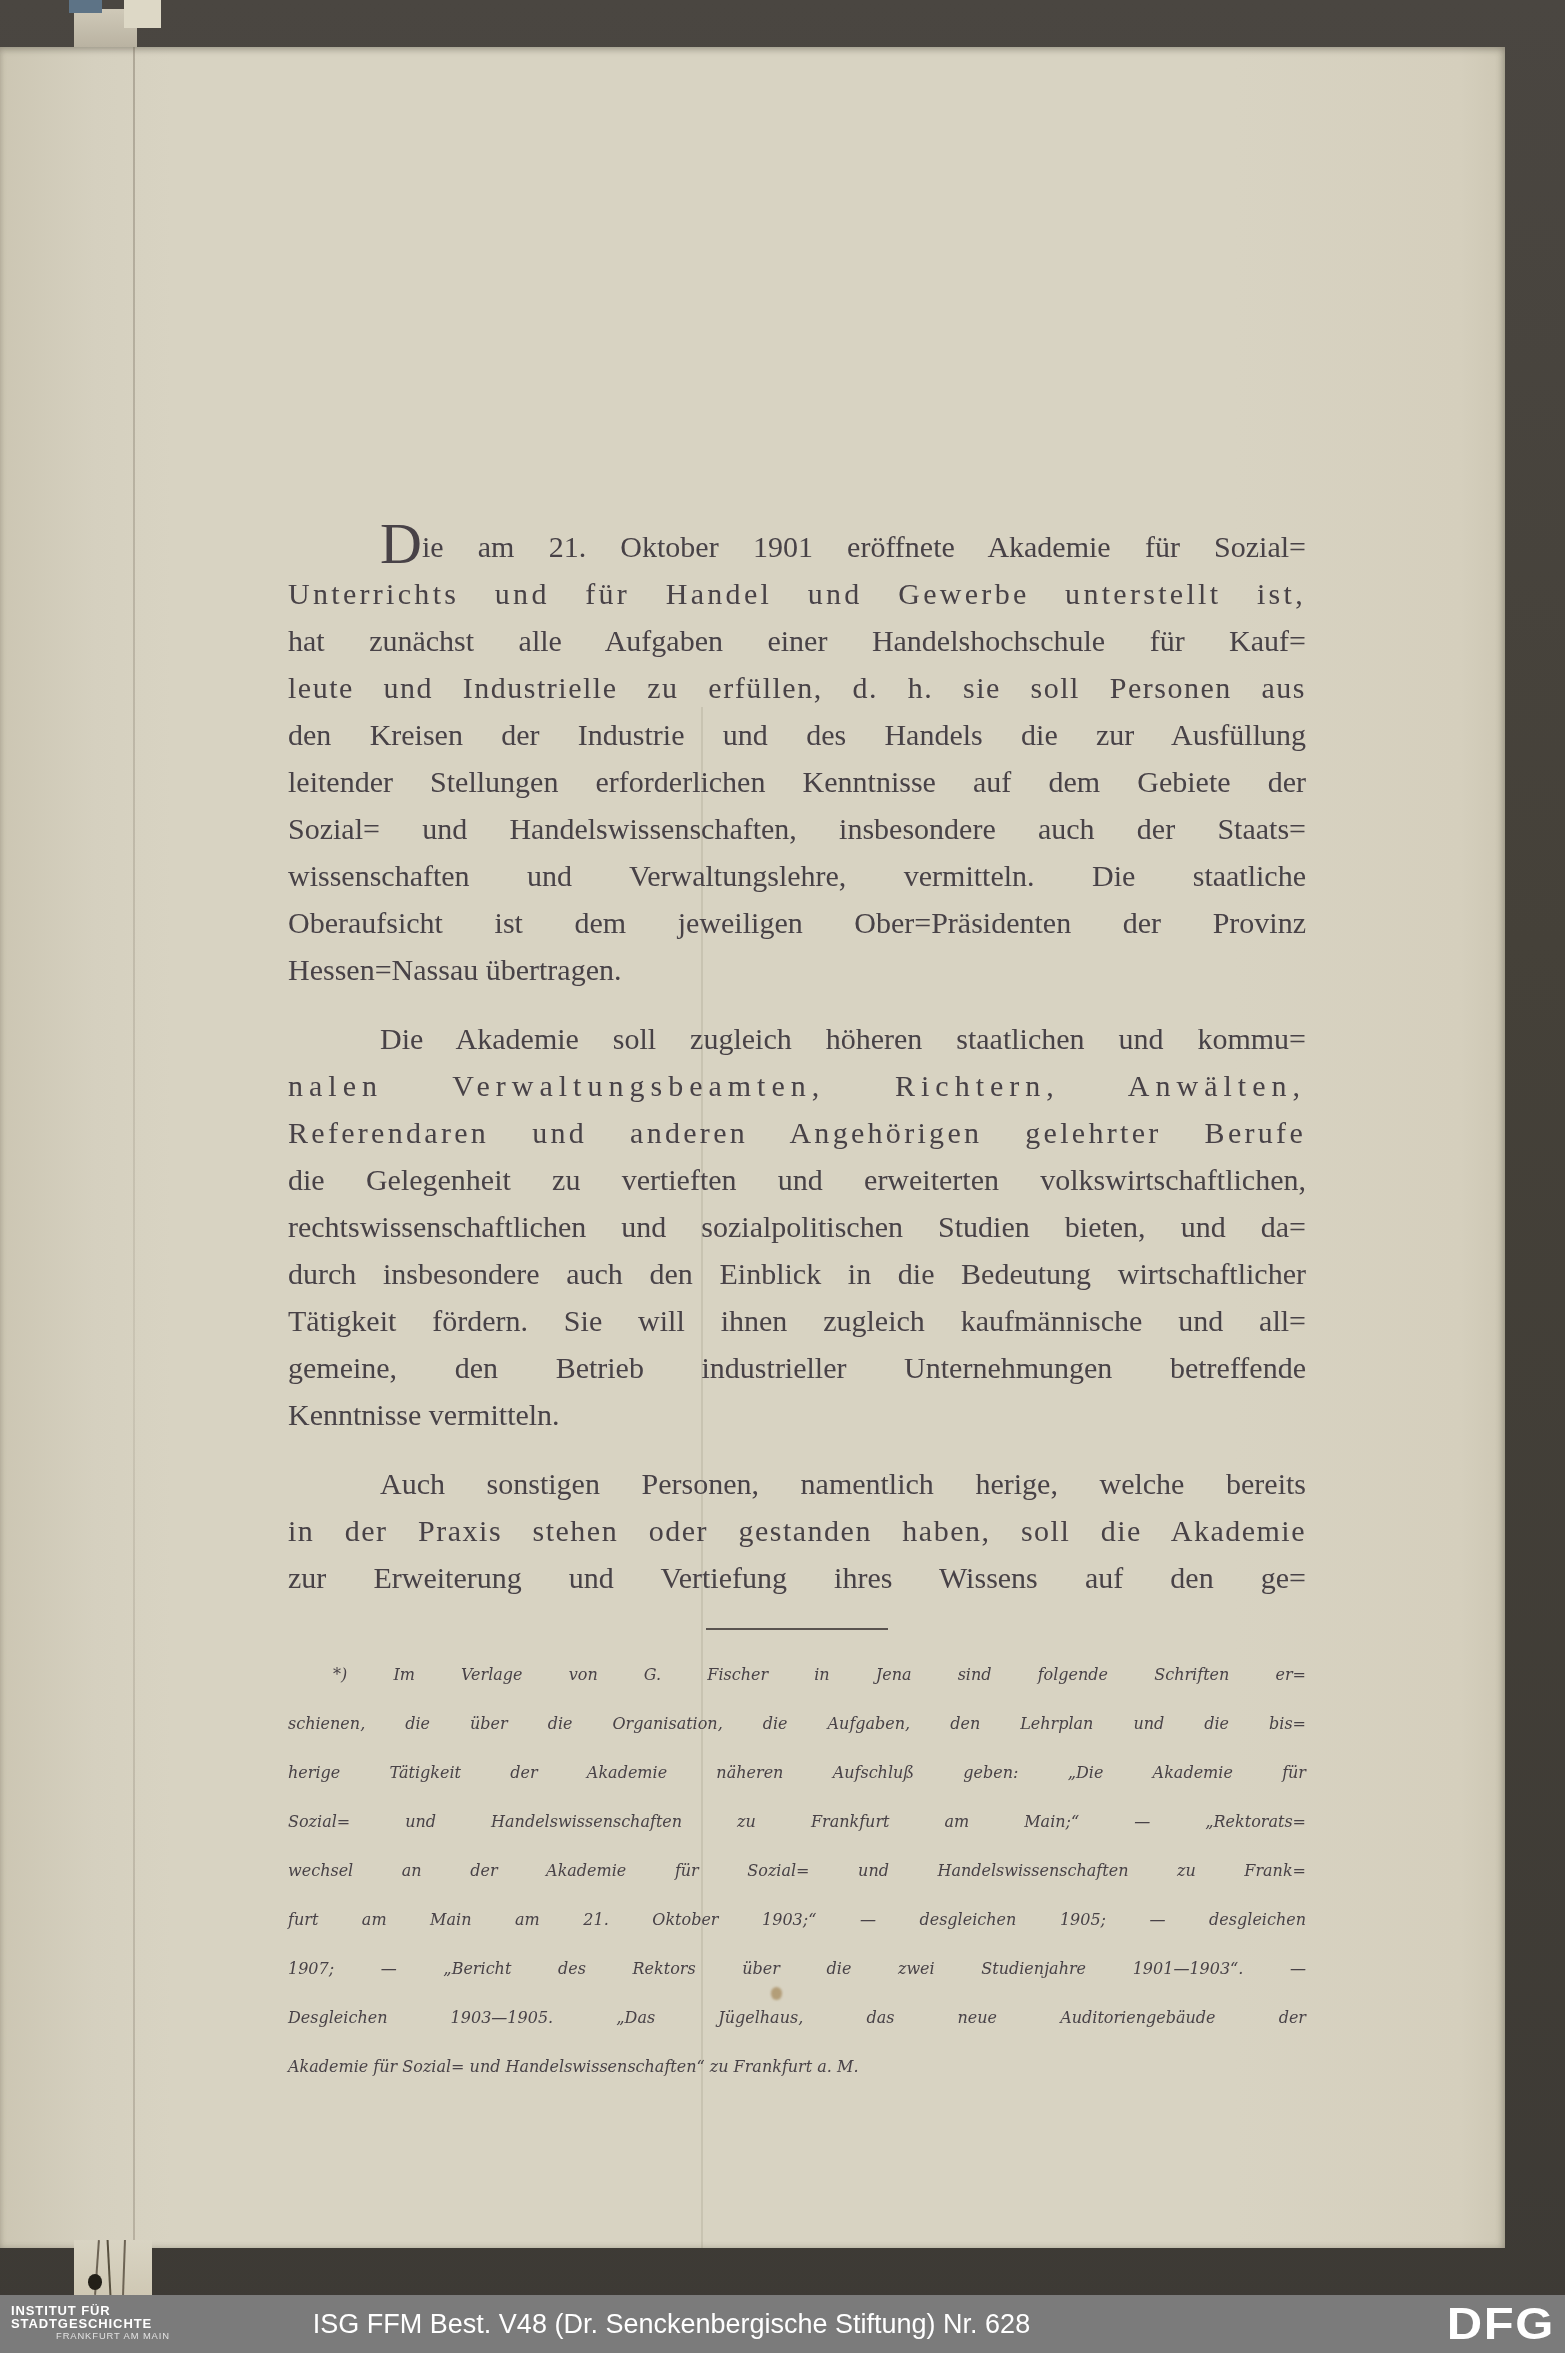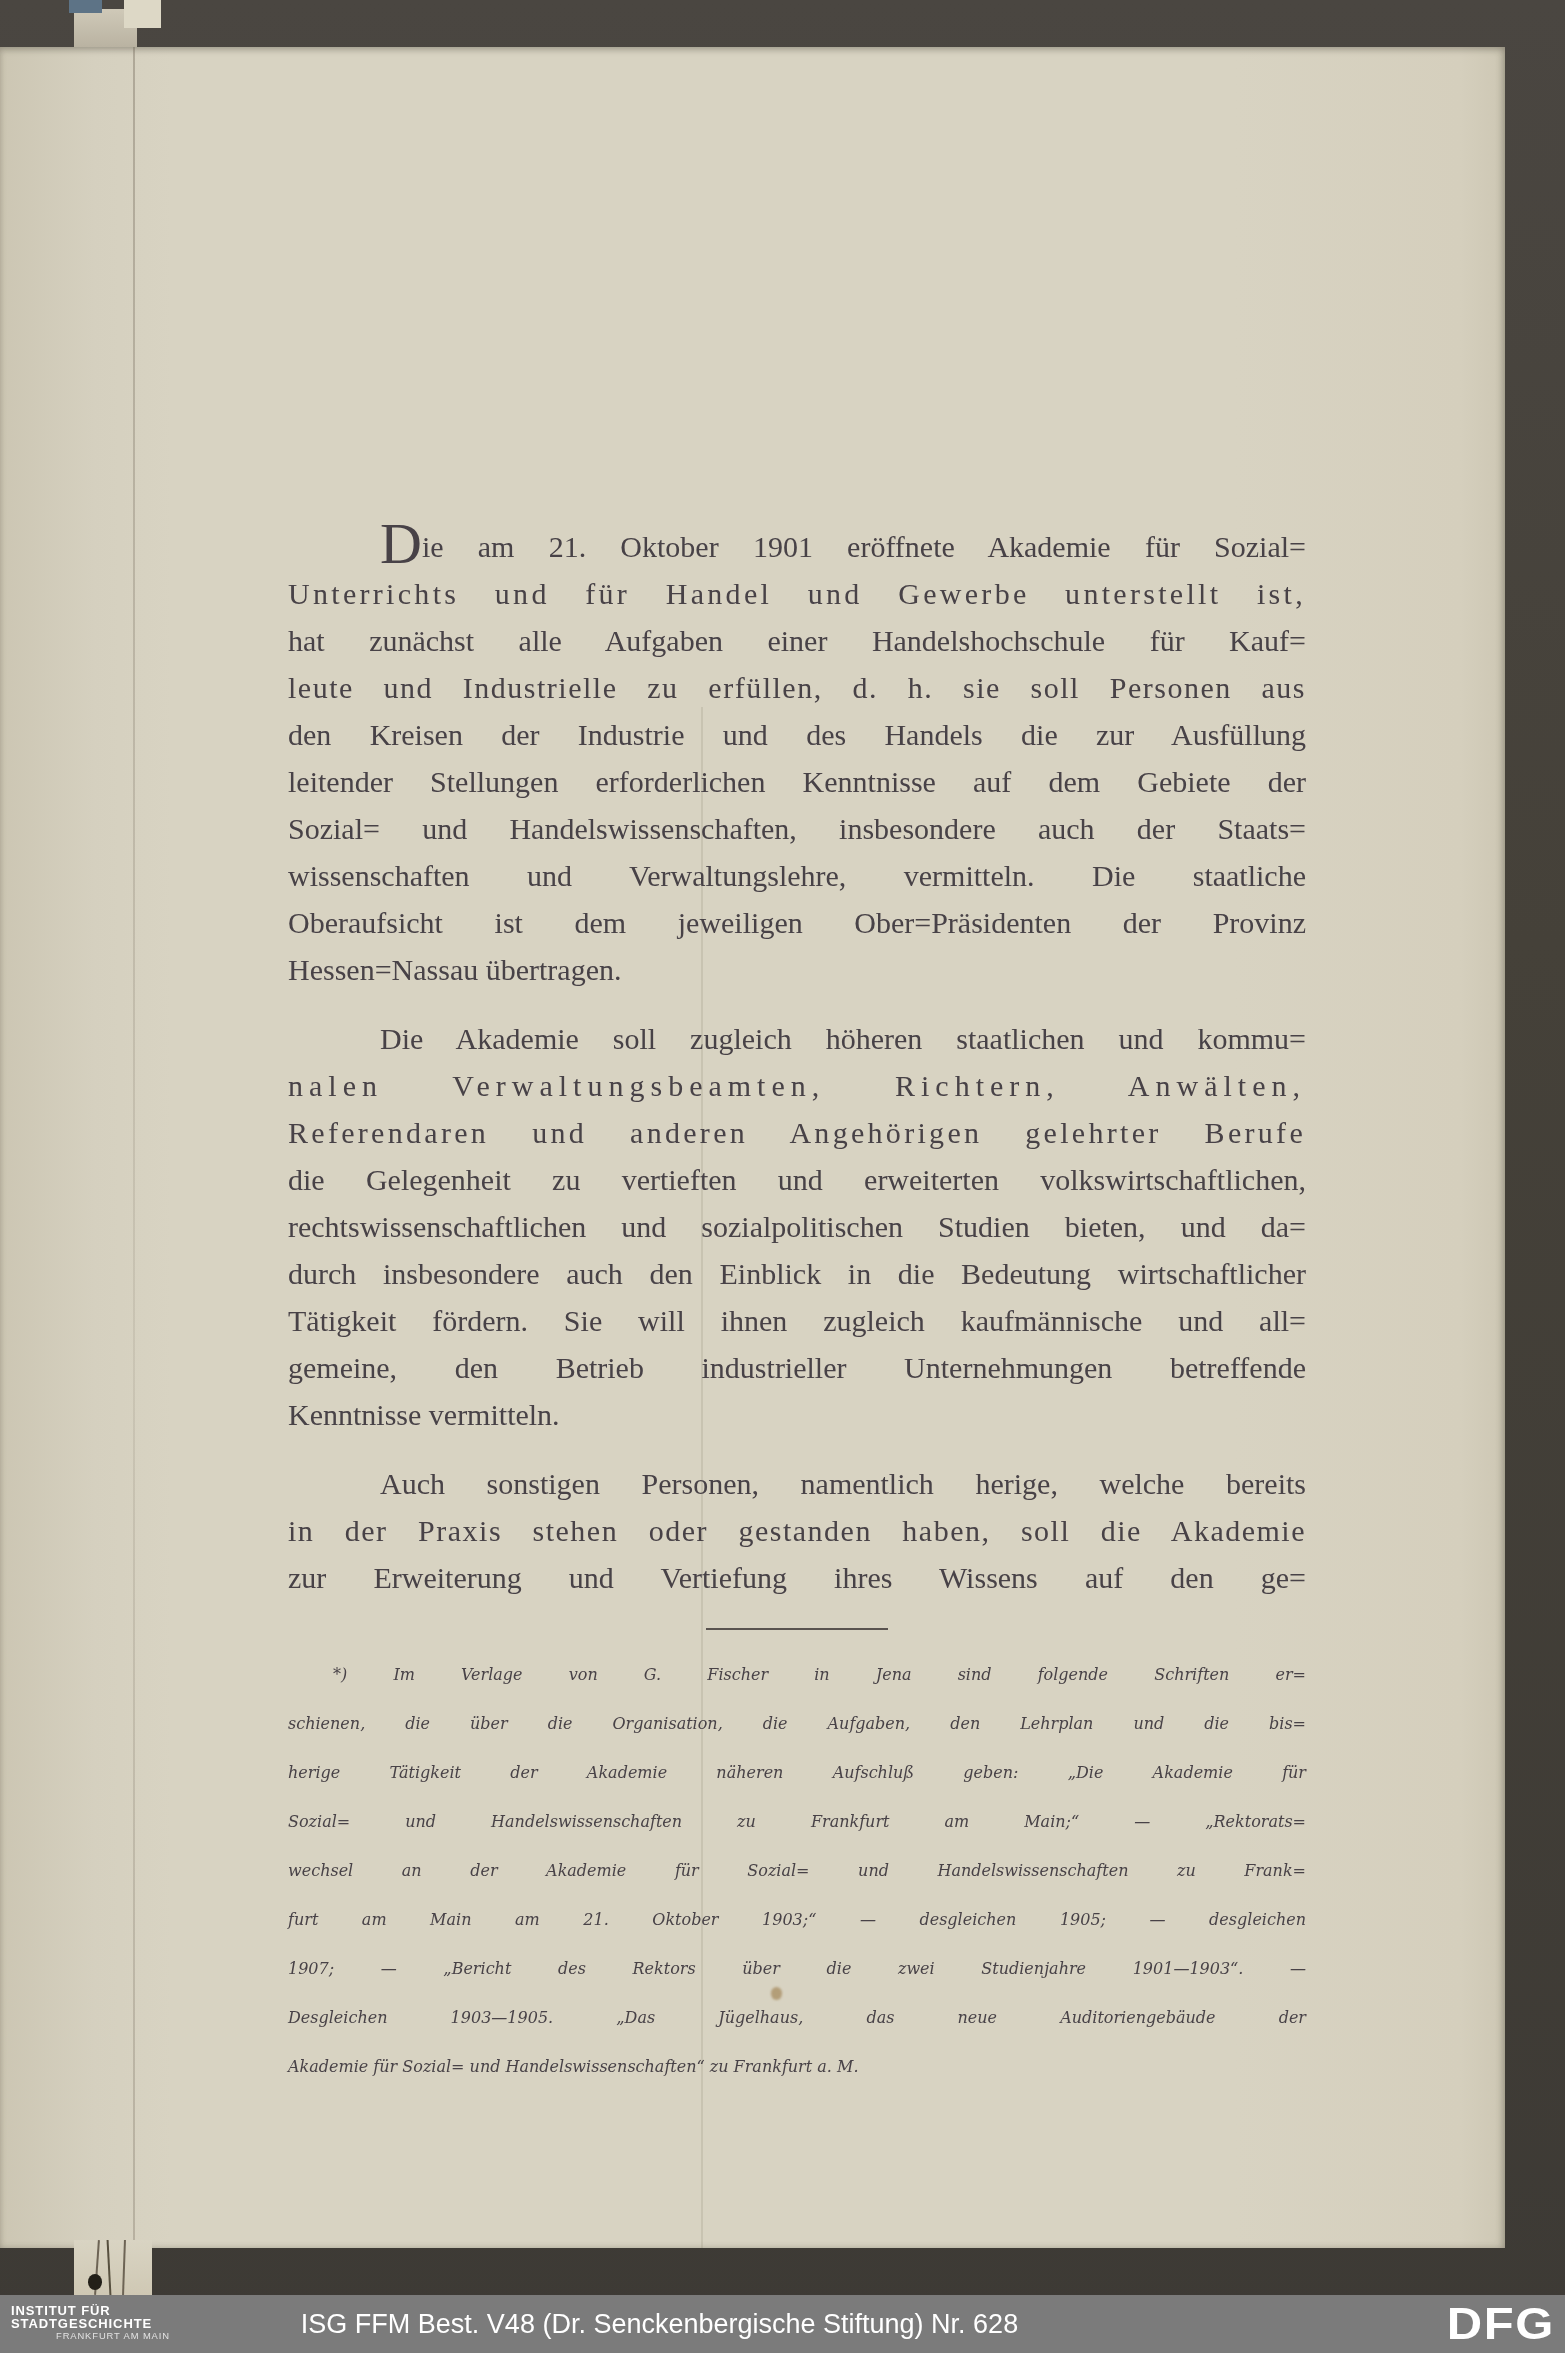--- a/index.html
+++ b/index.html
@@ -51,21 +51,21 @@
   .thread.t2{left:34px;transform:rotate(-3deg);background:#57503f;}
   .thread.t3{left:49px;transform:rotate(2deg);}
   .blot{position:absolute;left:14px;top:34px;width:14px;height:15.7px;border-radius:50%;background:#232019;}
 
   
   .footer-bar{position:absolute;left:0;bottom:0;width:1566px;height:59px;background:#7b7b7b;
               font-family:"Liberation Sans", sans-serif;color:#fff;}
   .institute{position:absolute;left:11px;top:8.6px;}
   .inst-l1,.inst-l2{font-weight:bold;font-size:13px;line-height:13.3px;letter-spacing:0.9px;}
   .inst-l3{font-size:9.4px;line-height:11.7px;color:#e3e3e3;letter-spacing:0.9px;padding-left:45px;}
-  .archive-label{position:absolute;left:0;width:1319px;top:0;height:59px;line-height:59px;
+  .archive-label{position:absolute;left:12px;width:1319px;top:0;height:59px;line-height:59px;
                  text-align:center;font-size:27px;}
   .dfg-logo{position:absolute;right:11px;top:3.1px;font-size:49px;font-weight:bold;
             letter-spacing:1.6px;transform:scaleY(.92);transform-origin:top;}
 </style>
 </head>
 <body>
 
 <div class="stage">
 
   <div class="tab-strip"></div>

